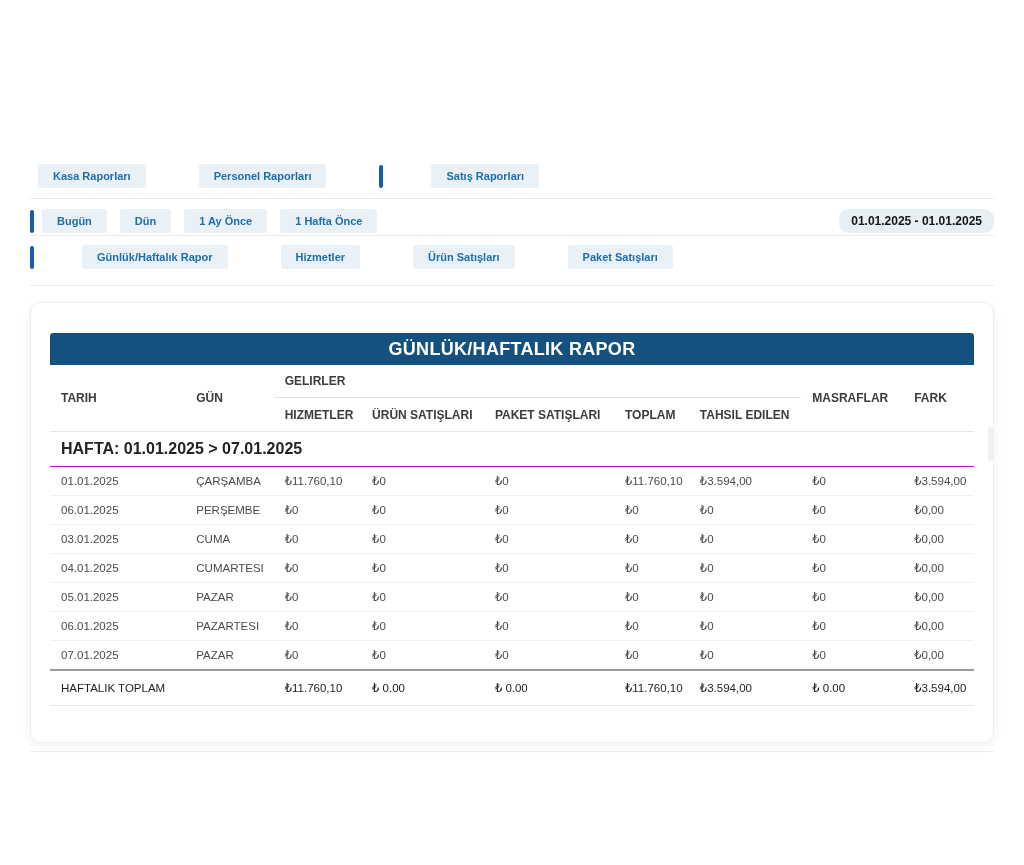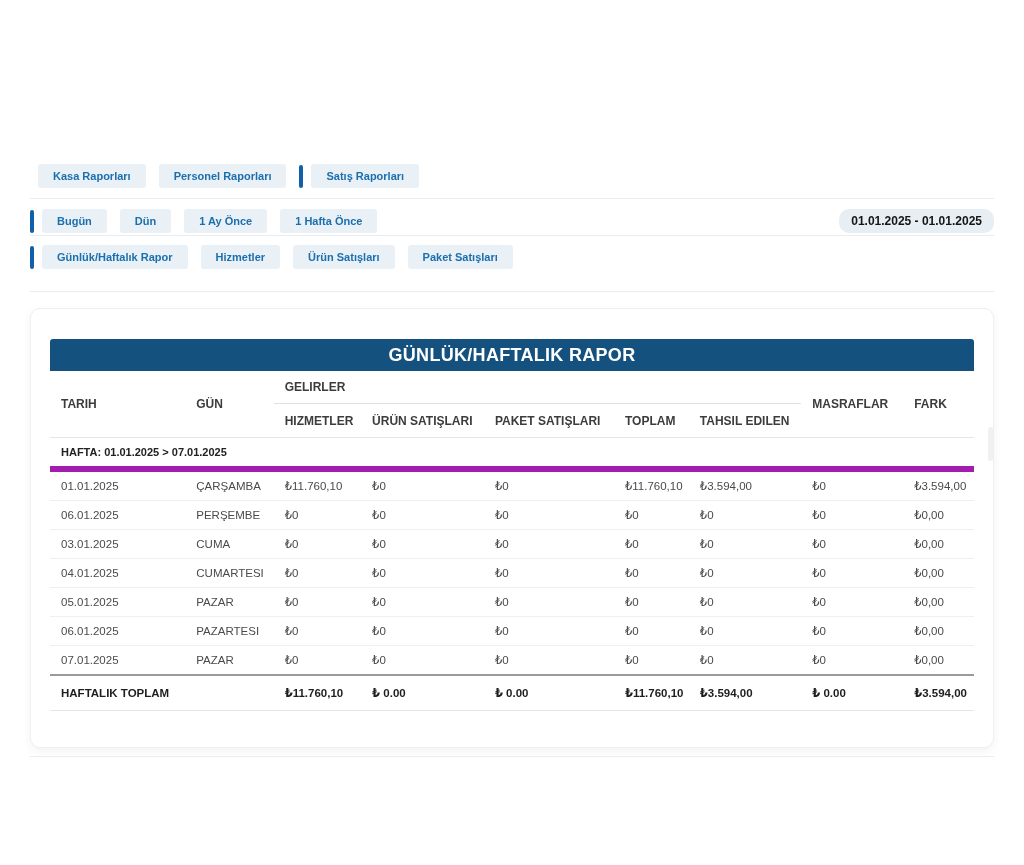--- a/index.html
+++ b/index.html
@@ -1,23 +1,23 @@
 <!DOCTYPE html>
 <html><head>
 <meta charset="utf-8">
 <style>
   * { margin:0; padding:0; box-sizing:border-box; }
   html,body { width:1024px; height:865px; background:#ffffff; overflow:hidden;
     font-family:"Liberation Sans","DejaVu Sans",sans-serif; }
   .page { position:absolute; left:30px; top:160px; width:964px; }
 
-  .tab-row { display:flex; align-items:center; border-bottom:1px solid #e9edf1; }
+  .tab-row { display:flex; align-items:center; border-bottom:1px solid #e9edf1;gap:40px; }
   .tab-row.r1 { padding:4px 8px 10px 8px; }
   .tab-row.r2 { padding:10px 0 2px 0; justify-content:space-between; }
-  .tab-row.r3 { padding:9px 0 22px 0; }
+  .tab-row.r3 { padding:9px 0 16px 0; }
   .tab-group { display:flex; align-items:center; }
 
   .tab { background:#e9f0f6; color:#1b6fad; font-weight:bold; font-size:11px;
     padding:6px 15px; border-radius:3px; margin-right:13px; white-space:nowrap; cursor:pointer; }
   .indicator { width:4px; height:23px; background:#1160a8; border-radius:2px;
     margin-right:8px; flex:0 0 auto; }
 
   .date-chip { background:#e7eef4; color:#151515; font-weight:bold; font-size:12px;
     padding:5px 12px; border-radius:10px; white-space:nowrap; cursor:pointer; }
 
@@ -28,25 +28,25 @@
     text-align:center; padding:6px 0 5px 0; border-radius:3px 3px 0 0; letter-spacing:.3px; }
 
   table { width:100%; border-collapse:collapse; table-layout:fixed; }
   th, td { text-align:left; padding:7px 11px; overflow:hidden; white-space:nowrap; }
   thead th { font-size:12px; color:#3c3c3c; font-weight:bold; padding:9px 11px; }
   thead th.group { border-bottom:1px solid #dfe1e4; }
   thead tr.sub th { padding-top:10px; }
   thead { border-bottom:1px solid #e4e6e9; }
 
   td { font-size:11.5px; color:#4a4a4a; }
-  tr.week-row td { font-weight:bold; color:#222; font-size:11px; padding:8px 11px;
-    border-bottom:6px solid #a21caf; }
+  tr.week-row td { font-weight:bold; color:#222; font-size:16px; padding:8px 11px;
+    border-bottom:1px solid #a21caf; }
   tbody tr.data-row td { border-bottom:1px solid #efefef; }
   tr.totals-row td { border-top:2px solid #9b9b9b; border-bottom:1px solid #e4e6e9;
-    font-weight:bold; color:#1e1e1e; font-size:11.5px; padding:10px 11px; }
+    font-weight:normal; color:#1e1e1e; font-size:11.5px; padding:10px 11px; }
 
   .bottom-divider { margin-top:8px; border-bottom:1px solid #ececee; }
 
   .scroll-pill { position:absolute; right:31px; top:427px; width:5px; height:34px;
     background:#f0f1f3; border-radius:3px; cursor:pointer; }
 
   col.c-tarih{width:130px} col.c-gun{width:85px} col.c-hiz{width:84px}
   col.c-urun{width:118px} col.c-paket{width:125px} col.c-top{width:72px}
   col.c-tah{width:108px} col.c-mas{width:98px} col.c-fark{width:68px}
 </style>

